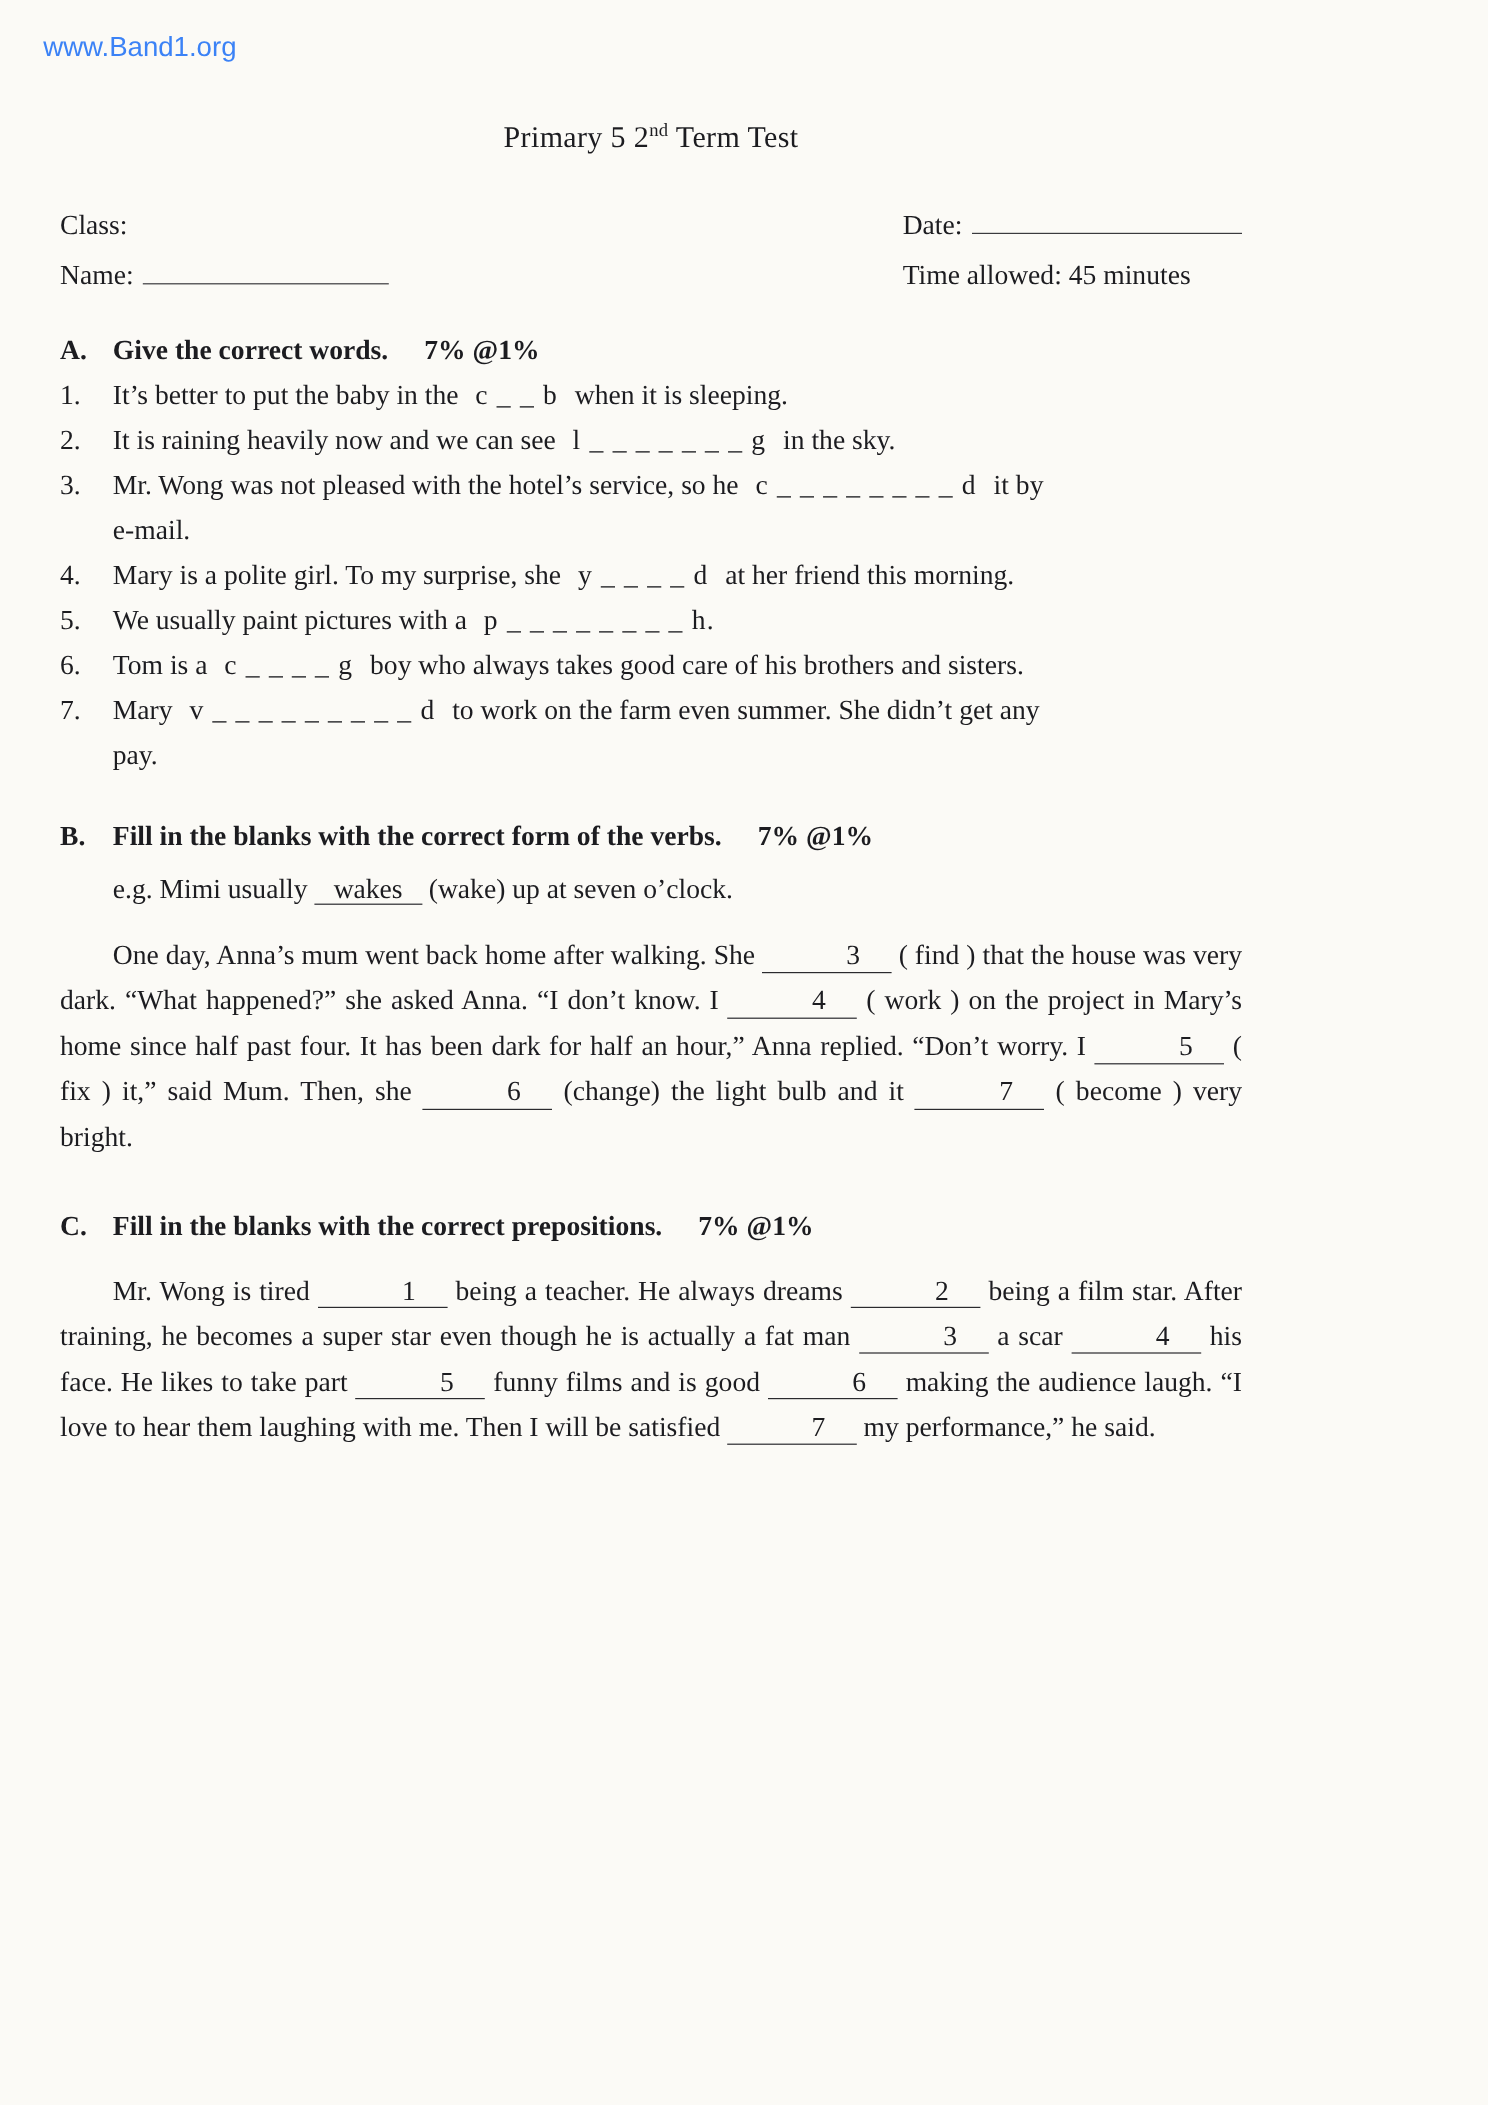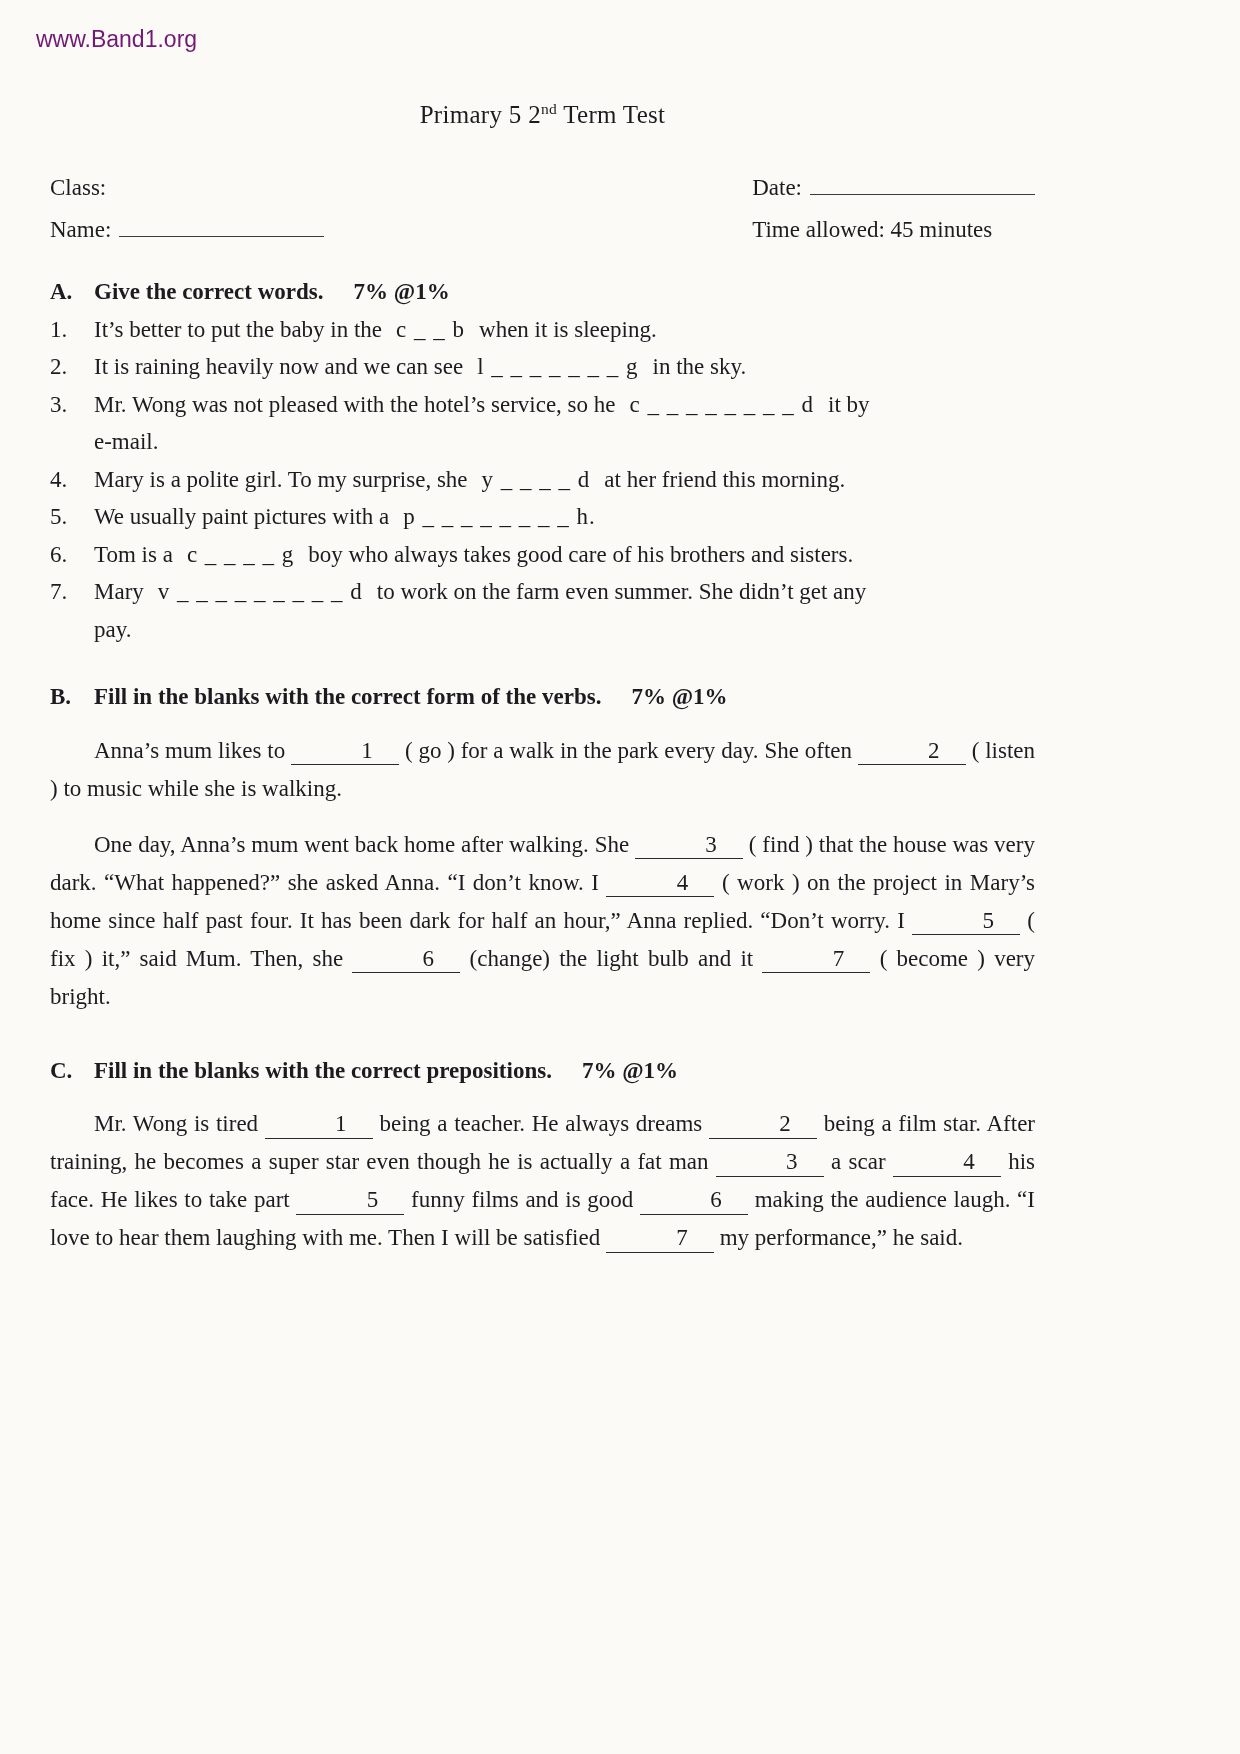--- a/index.html
+++ b/index.html
@@ -14,21 +14,21 @@
     font-size: 23px;
     overflow: hidden;
     box-sizing: border-box;
   }
   .watermark {
     position: absolute;
     top: 26px;
     left: 36px;
     font-family: "Liberation Sans", sans-serif;
     font-size: 23px;
-    color: #701a75;
+    color: #3b82f6;
   }
   .content { margin-left: 50px; width: 985px; }
   .title {
     margin-top: 100px;
     text-align: center;
     font-size: 25px;
     letter-spacing: 0.3px;
   }
   .title sup { font-size: 0.62em; }
   .header-row {
@@ -150,22 +150,22 @@
       <div class="q-text"><span>Mary</span><span class="seg-g">v _ _ _ _ _ _ _ _ _ d</span><span>to work on the farm even summer.  She didn’t get any</span><br><span>pay.</span></div>
     </div>
 
     <div class="q-row sec-heading b-heading">
       <div class="q-num">B.</div>
       <div class="q-text">
         <span>Fill in the blanks with the correct form of the verbs.</span><span class="score">7% @1%</span>
       </div>
     </div>
 
+    <div class="example"><span>e.g. Mimi usually </span><span class="seg-u">wakes</span><span> (wake) up at seven o’clock.</span></div>
 
-    <div class="para para-1"><span>Anna’s mum likes to </span><span class="seg-b">1</span><span> ( go ) for a walk in the park every day.  She often </span><span class="seg-b">2</span><span> ( listen ) to music while she is walking.</span></div>
 
     <div class="para para-2"><span>One day, Anna’s mum went back home after walking. She </span><span class="seg-b">3</span><span> ( find ) that the house was very dark. “What happened?” she asked Anna. “I don’t know. I </span><span class="seg-b">4</span><span> ( work ) on the project in Mary’s home since half past four. It has been dark for half an hour,” Anna replied. “Don’t worry. I </span><span class="seg-b">5</span><span> ( fix ) it,” said Mum.  Then, she </span><span class="seg-b">6</span><span> (change) the light bulb and it </span><span class="seg-b">7</span><span> ( become ) very bright.</span></div>
 
     <div class="q-row sec-heading c-heading">
       <div class="q-num">C.</div>
       <div class="q-text">
         <span>Fill in the blanks with the correct prepositions.</span><span class="score">7% @1%</span>
       </div>
     </div>
 

